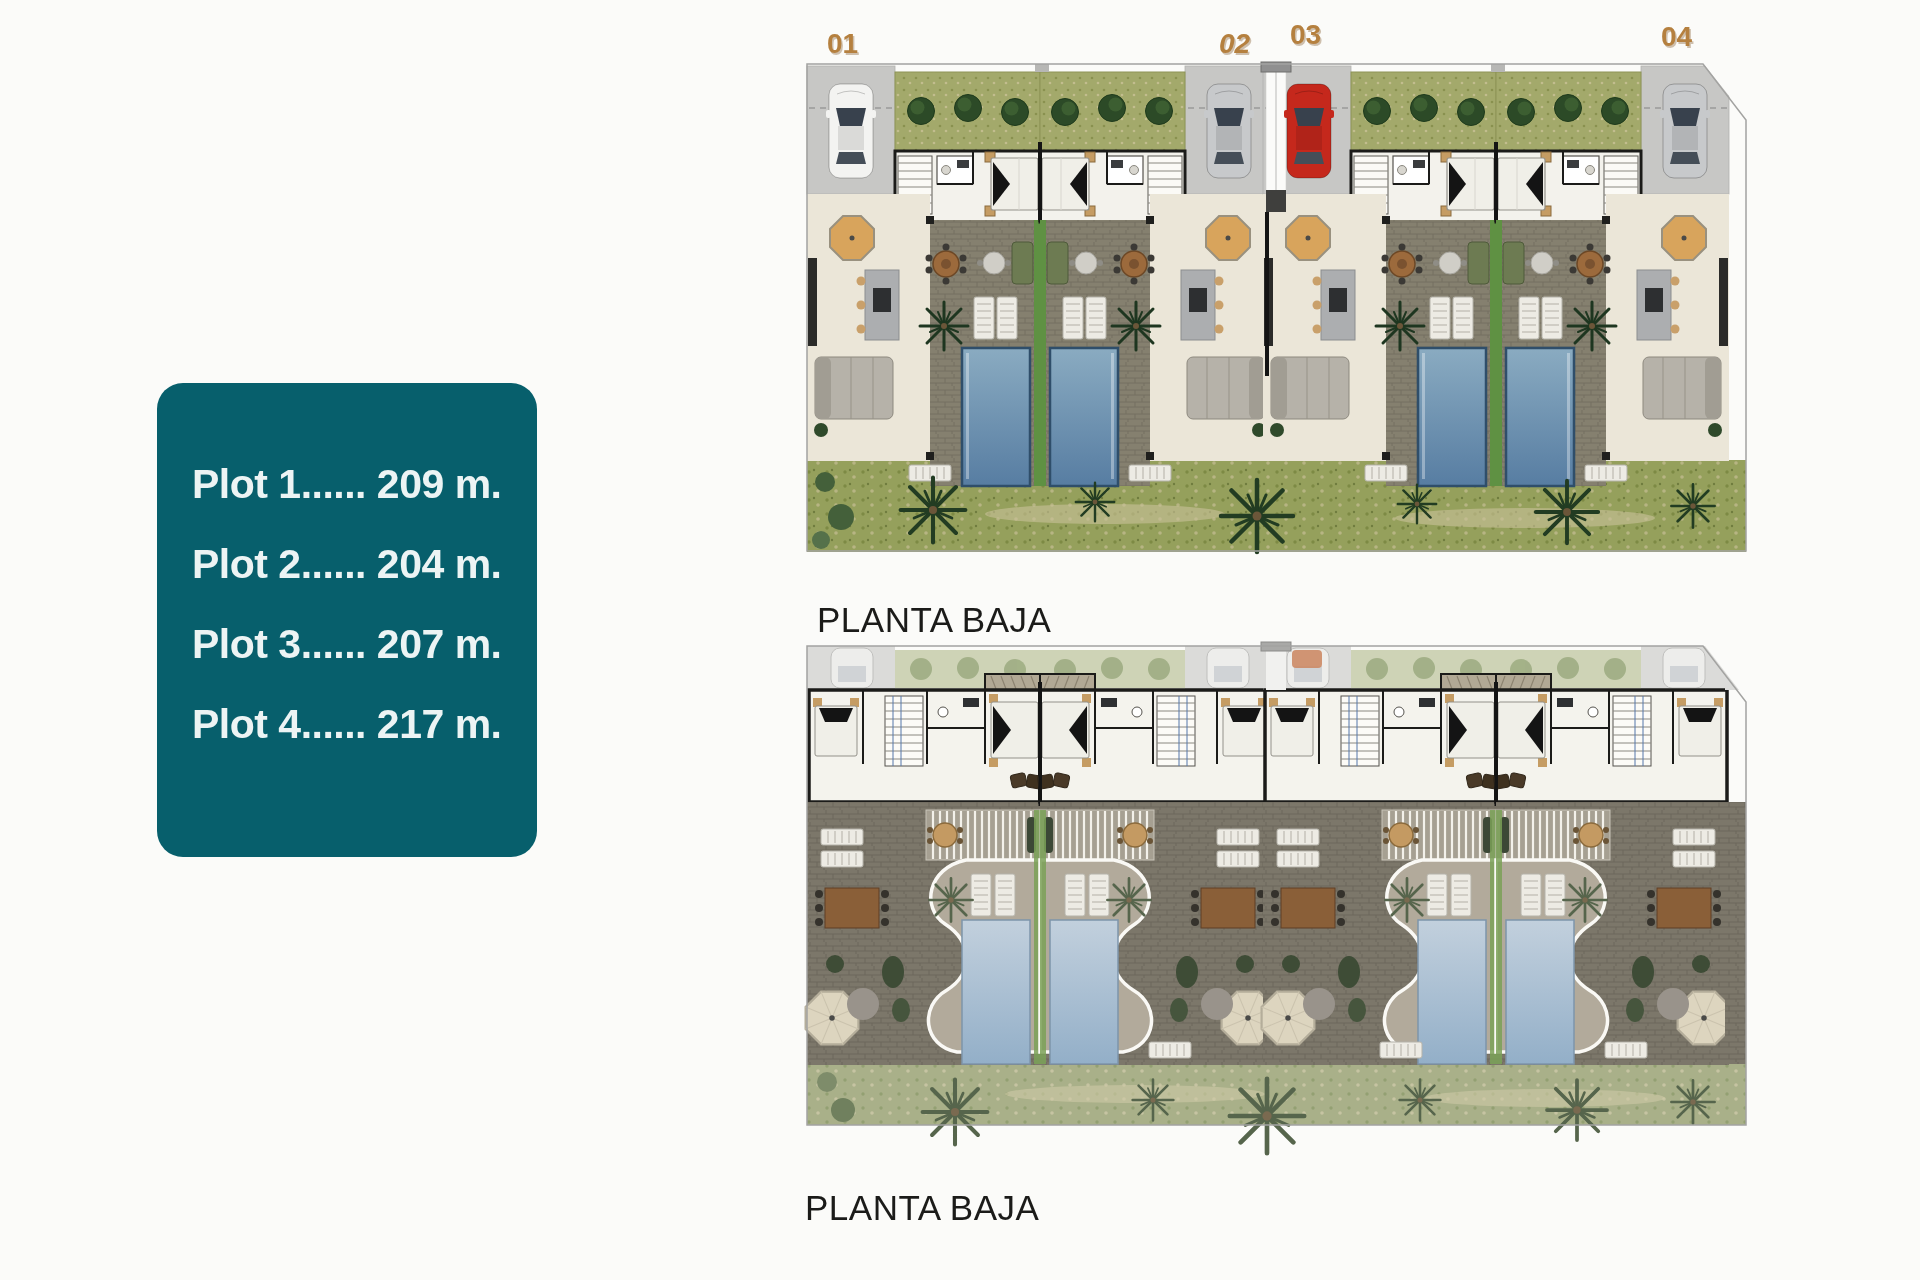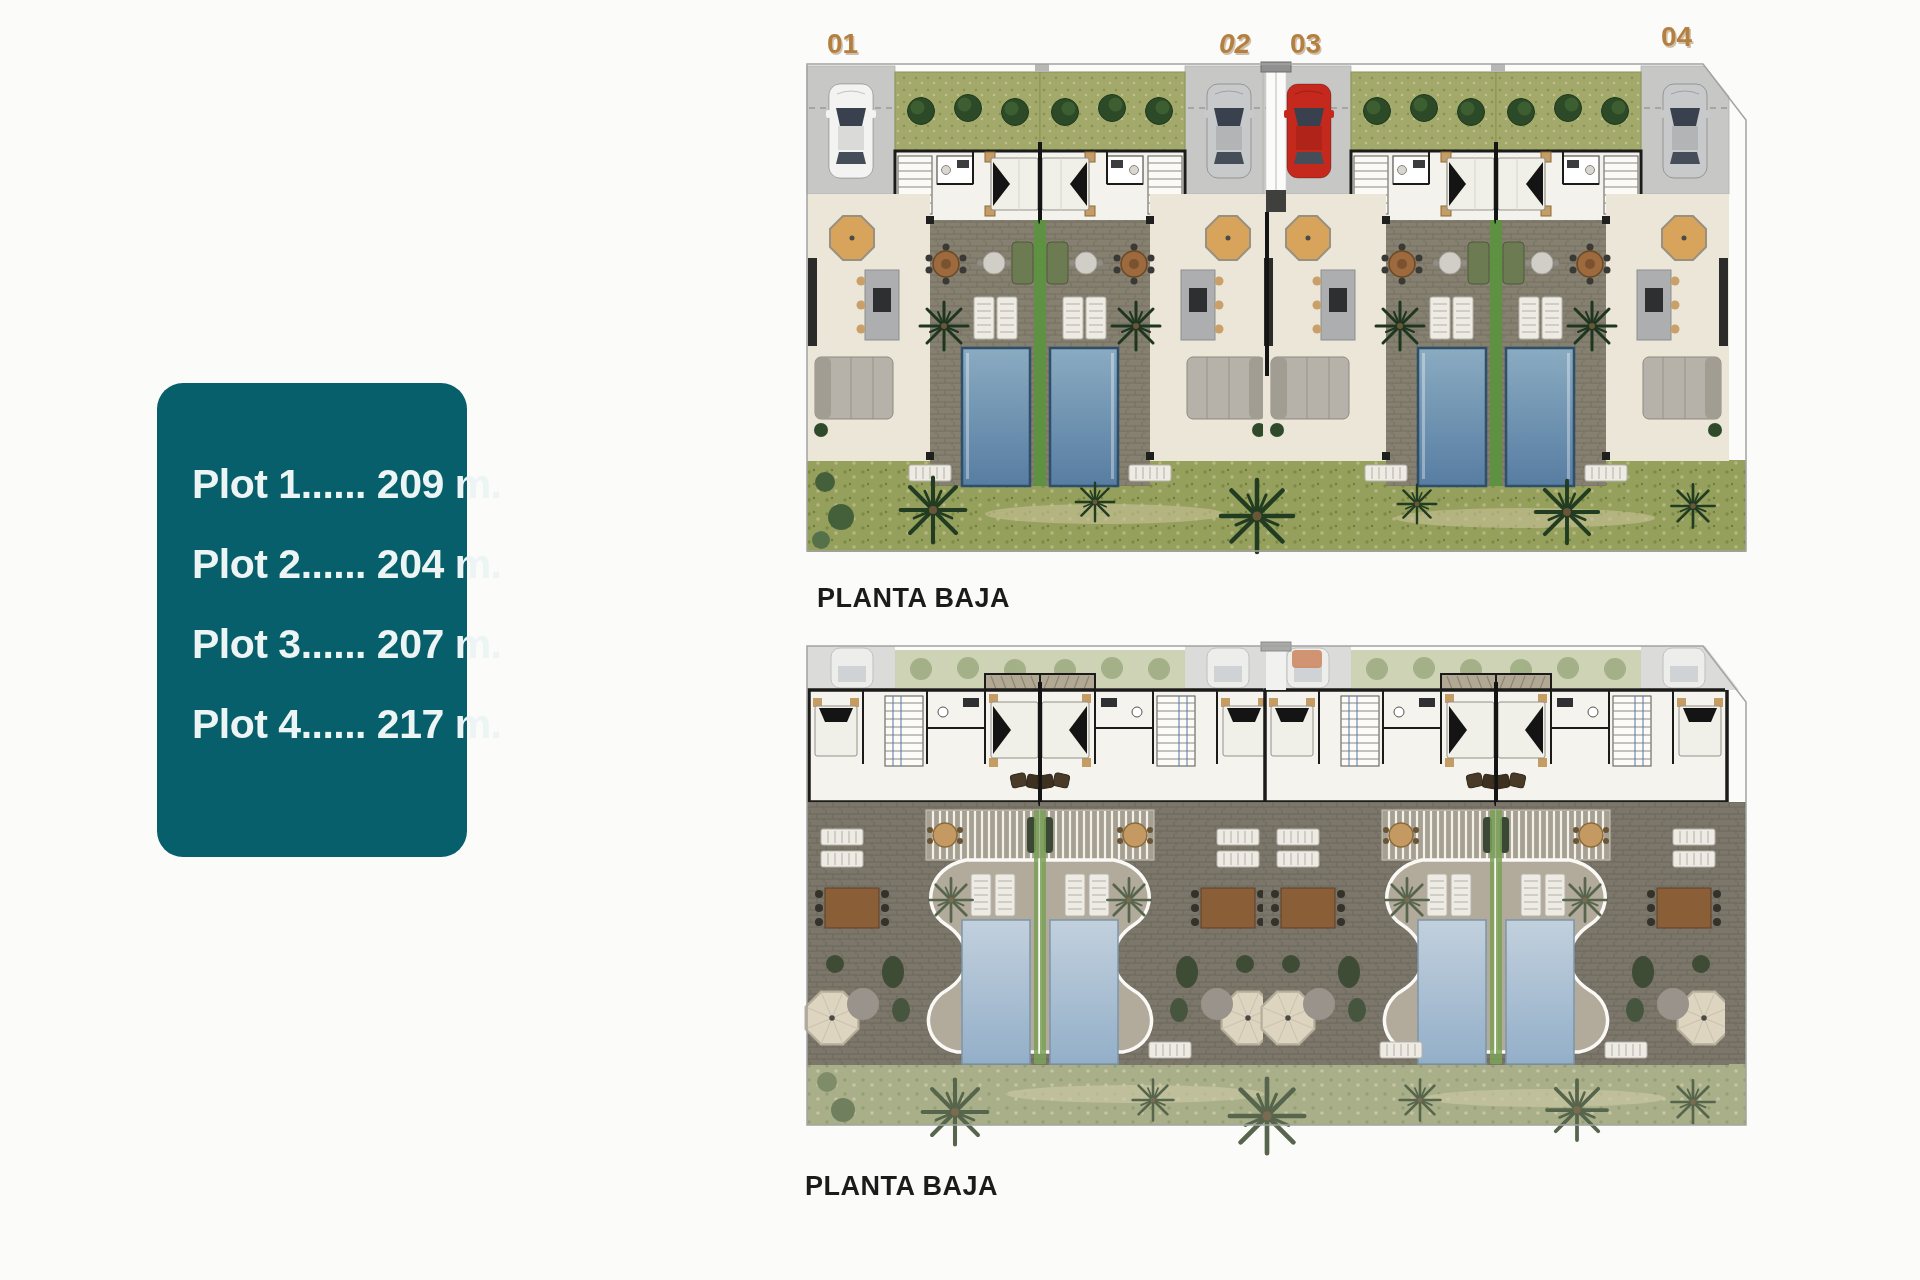--- a/index.html
+++ b/index.html
@@ -1,44 +1,44 @@
 <!DOCTYPE html>
 <html><head>
 <meta charset="utf-8">
 <style>
   html,body{margin:0;padding:0;}
   body{background:#fbfbf9;font-family:"Liberation Sans",sans-serif;}
   .canvas{position:relative;width:1920px;height:1280px;background:#fbfbf9;overflow:hidden;}
 
   
   .plot-card{
-    position:absolute;left:157px;top:383px;width:310px;height:474px;
+    position:absolute;left:157px;top:383px;width:380px;height:474px;
     background:#075f6c;border-radius:26px;
     box-sizing:border-box;padding:80px 20px 0 35px;
     display:flex;flex-direction:column;gap:38px;
   }
   .plot-card .row{
     color:#ecf4f4;font-weight:700;font-size:41px;line-height:42px;
     letter-spacing:-0.5px;white-space:nowrap;
   }
 
   
   .plot-num{
     position:absolute;font-weight:700;font-size:28px;line-height:33px;
     color:#b5803f;text-shadow:1.5px 1.5px 0 rgba(122,80,32,0.35);
   }
   #num-01{left:827px;top:27px;}
   #num-02{left:1219px;top:27px;font-style:italic;}
-  #num-03{left:1290px;top:27px;}
+  #num-03{left:1290px;top:18px;}
   #num-04{left:1661px;top:20px;}
 
   
   .plan-title{
-    position:absolute;color:#1b1b19;font-size:27px;line-height:27px;
-    letter-spacing:0.5px;font-weight:700;white-space:nowrap;
+    position:absolute;color:#1b1b19;font-size:35px;line-height:27px;
+    letter-spacing:0.5px;font-weight:400;white-space:nowrap;margin-top:21px;
   }
   #title-baja{left:817px;top:585px;}
   #title-piso{left:805px;top:1173px;}
 
   .plan-svg{position:absolute;overflow:visible;}
   #plan-ground{left:805px;top:62px;}
   #plan-upper{left:805px;top:642px;}
 </style>
 </head>
 <body>

